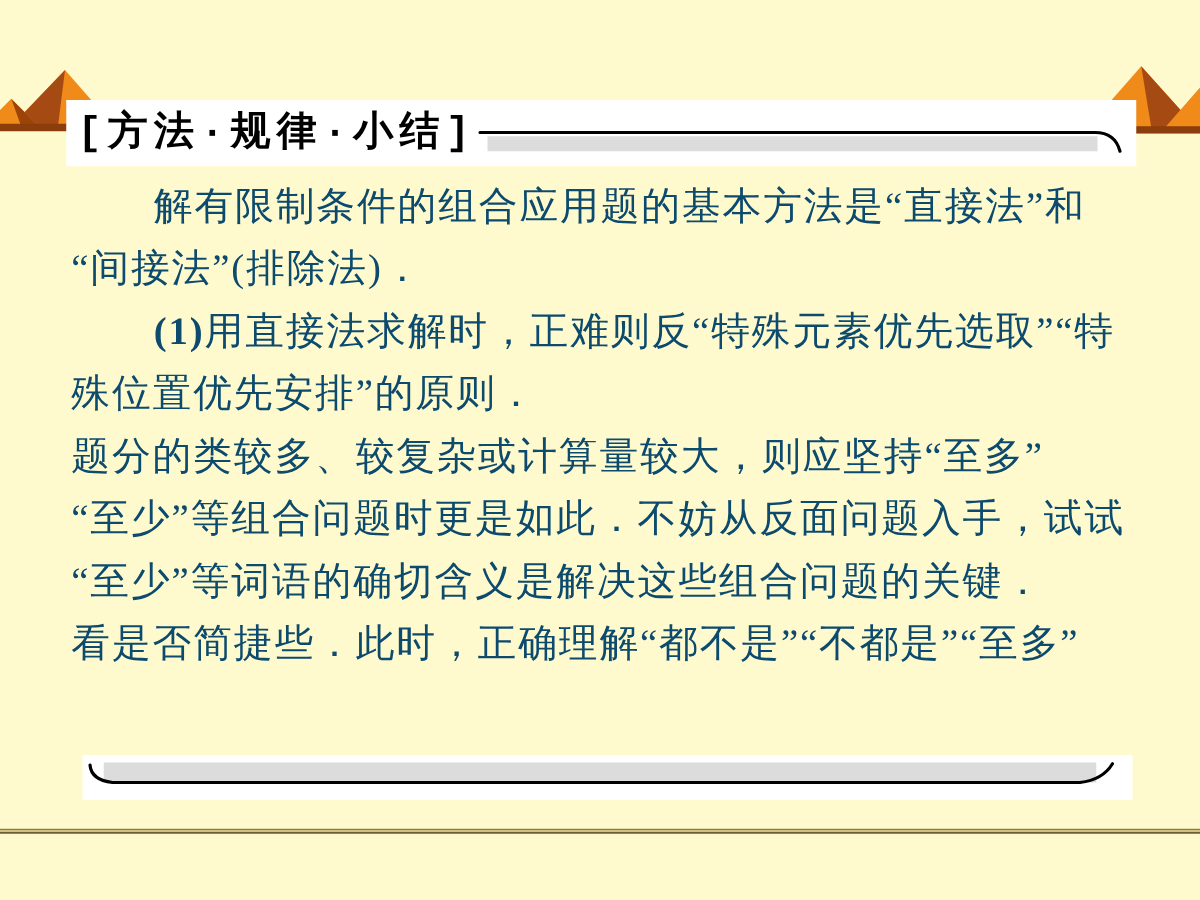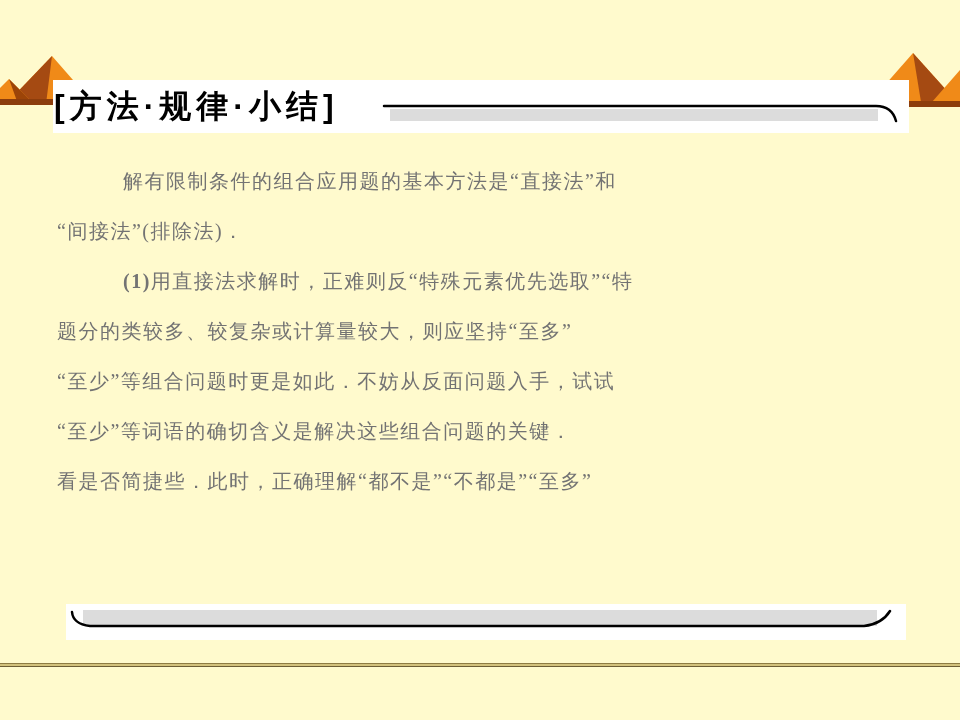--- a/index.html
+++ b/index.html
@@ -14,30 +14,30 @@
   
   .corner-left{position:absolute;left:0;top:50px;width:100px;height:56px;z-index:1;}
   .corner-right{position:absolute;left:860px;top:48px;width:100px;height:59px;z-index:1;}
 
   
   .title-band{
     position:absolute;left:53px;top:80px;width:856px;height:53px;
     background:#FFFFFF;z-index:2;display:flex;align-items:center;
   }
   .title-text{
-    font-family:Liberation Sans, sans-serif;
+    font-family:Liberation Mono, monospace;
     font-weight:bold;font-size:32px;letter-spacing:5px;color:#000;
-    padding-left:1px;white-space:nowrap;line-height:53px;
+    padding-left:9px;white-space:nowrap;line-height:53px;
   }
   .title-rule{position:absolute;left:323px;top:13px;width:535px;height:40px;}
 
   
   .body-text{
     position:absolute;left:57px;top:140px;width:860px;z-index:2;
-    font-size:20px;letter-spacing:1.5px;color:#737373;margin-top:16px;
+    font-size:31px;letter-spacing:1.5px;color:#0c4a6e;
   }
   .line{height:50px;line-height:50px;white-space:nowrap;}
   .line.indent{text-indent:66px;}
   .prefix{font-weight:bold;}
 
   
   .bottom-swoosh{position:absolute;left:60px;top:600px;width:850px;height:45px;z-index:2;}
 
   
   .footer-rule{
@@ -70,20 +70,21 @@
     <svg class="title-rule" viewBox="0 0 535 40" preserveAspectRatio="none">
       <rect x="14" y="16" width="488" height="12" fill="#DCDCDC"></rect>
       <path d="M 8,13 L 500,13 Q 516,13 520,28" fill="none" stroke="#000" stroke-width="2.5" stroke-linecap="round"></path>
     </svg>
   </div>
 
   <div class="body-text">
     <div class="line indent"><span>解有限制条件的组合应用题的基本方法是“直接法”和</span></div>
     <div class="line"><span>“间接法”(排除法)．</span></div>
     <div class="line indent"><span class="prefix">(1)</span><span>用直接法求解时，正难则反“特殊元素优先选取”“特</span></div>
+    <div class="line"><span>殊位置优先安排”的原则．</span></div>
     <div class="line"><span>题分的类较多、较复杂或计算量较大，则应坚持“至多”</span></div>
     <div class="line"><span>“至少”等组合问题时更是如此．不妨从反面问题入手，试试</span></div>
     <div class="line"><span>“至少”等词语的确切含义是解决这些组合问题的关键．</span></div>
     <div class="line"><span>看是否简捷些．此时，正确理解“都不是”“不都是”“至多”</span></div>
   </div>
 
   <svg class="bottom-swoosh" viewBox="0 0 850 45" preserveAspectRatio="none">
     <rect x="6" y="4" width="840" height="36" fill="#FFFFFF"></rect>
     <rect x="23" y="10" width="794" height="16" fill="#DCDCDC"></rect>
     <path d="M 12,12 Q 13,24 30,26 L 804,26 Q 822,24 830,11" fill="none" stroke="#000" stroke-width="2.5" stroke-linecap="round"></path>

